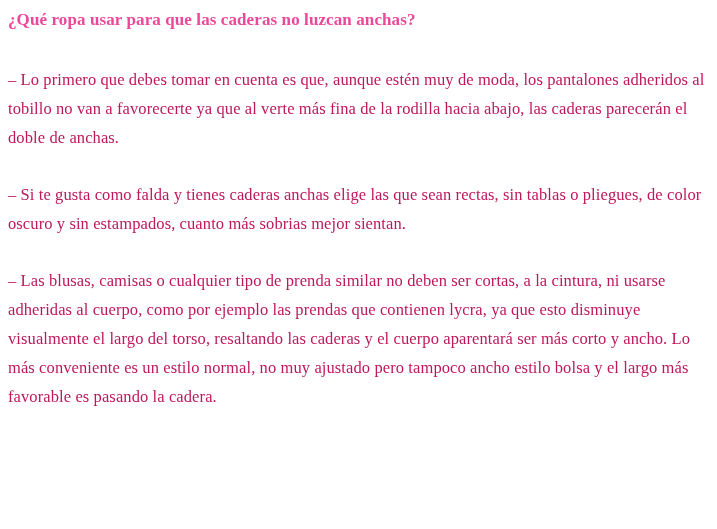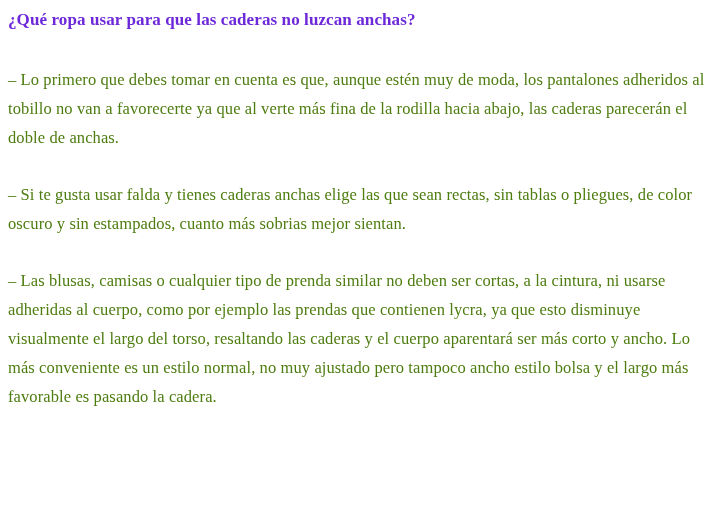--- a/index.html
+++ b/index.html
@@ -15,36 +15,36 @@
     padding: 9px 12px 0 8px;
     overflow: hidden;
     font-family: "Liberation Serif", "DejaVu Serif", serif;
     color: #111111;
   }
   .article-title {
     font-size: 17px;
     line-height: 21px;
     font-weight: bold;
     margin: 0 0 35px 0;
-    color: #6d28d9;
+    color: #ec4899;
     letter-spacing: 0.1px;
   }
   .article-paragraph {
     font-size: 16.5px;
     line-height: 29px;
     margin: 0 0 28px 0;
-    color: #4d7c0f;
+    color: #be185d;
     letter-spacing: 0.1px;
   }
 </style>
 </head>
 <body>
 
 <div class="page">
   <h2 class="article-title">¿Qué ropa usar para que las caderas no luzcan anchas?</h2>
 
   <p class="article-paragraph">– Lo primero que debes tomar en cuenta es que, aunque estén muy de moda, los pantalones adheridos al tobillo no van a favorecerte ya que al verte más fina de la rodilla hacia abajo, las caderas parecerán el doble de anchas.</p>
 
 
-  <p class="article-paragraph">– Si te gusta usar falda y tienes caderas anchas elige las que sean rectas, sin tablas o pliegues, de color oscuro y sin estampados, cuanto más sobrias mejor sientan.</p>
+  <p class="article-paragraph">– Si te gusta como falda y tienes caderas anchas elige las que sean rectas, sin tablas o pliegues, de color oscuro y sin estampados, cuanto más sobrias mejor sientan.</p>
 
   <p class="article-paragraph">– Las blusas, camisas o cualquier tipo de prenda similar no deben ser cortas, a la cintura, ni usarse adheridas al cuerpo, como por ejemplo las prendas que contienen lycra, ya que esto disminuye visualmente el largo del torso, resaltando las caderas y el cuerpo aparentará ser más corto y ancho. Lo más conveniente es un estilo normal, no muy ajustado pero tampoco ancho estilo bolsa y el largo más favorable es pasando la cadera.</p>
 </div>
 
 </body></html>

